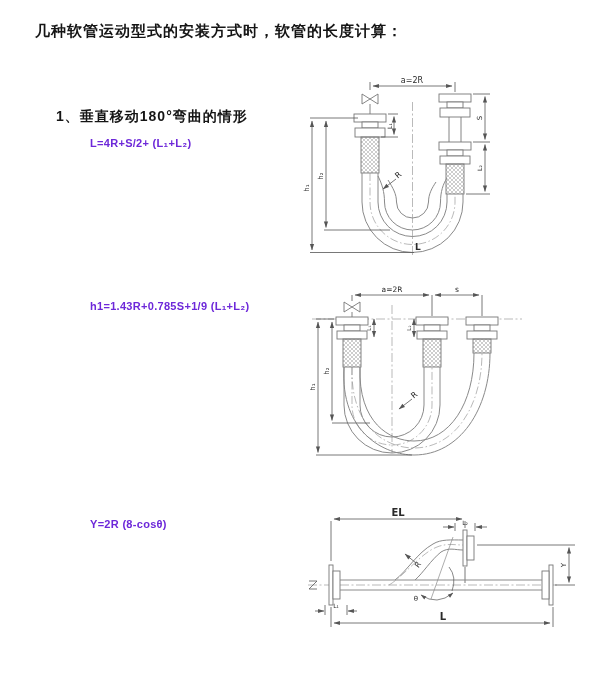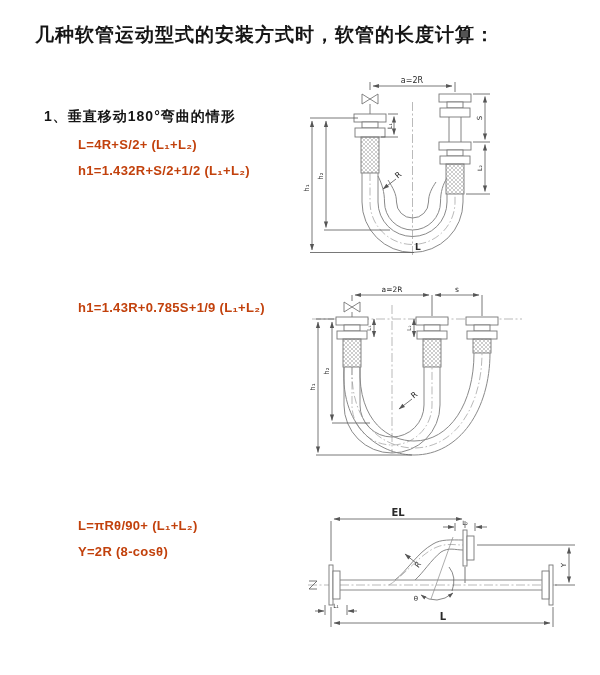--- a/index.html
+++ b/index.html
@@ -5,53 +5,51 @@
   * { margin:0; padding:0; box-sizing:border-box; }
   html,body { background:#ffffff; }
   body {
     width:600px; height:675px;
     font-family:"Liberation Sans","DejaVu Sans",sans-serif;
     color:#111;
   }
   .page { position:relative; width:600px; height:675px; background:#fff; overflow:hidden; }
   .title {
     position:absolute; left:35px; top:22px;
-    font-size:19px; font-weight:bold; letter-spacing:1px; color:#151515;
-  }
-  .sec { position:absolute; left:44px; }
+    font-size:15px; font-weight:bold; letter-spacing:1px; color:#151515;
+  }
+  .sec { position:absolute; left:56px; }
   .sec-heading {
     font-size:14px; font-weight:bold; letter-spacing:1px; color:#151515;
     margin-bottom:11px;
   }
   .formula {
-    font-size:13px; font-weight:bold; letter-spacing:.3px; color:#c2410c;
+    font-size:11px; font-weight:bold; letter-spacing:.3px; color:#6d28d9;
     margin-left:22px; margin-bottom:11px;padding-left:12px;
   }
   .diag { position:absolute; }
   svg text { font-family:"DejaVu Sans","Liberation Sans",sans-serif; fill:#2a2a2a; }
 </style>
 </head>
 <body>
 
 <div class="page">
 
   <div class="title">几种软管运动型式的安装方式时，软管的长度计算：</div>
 
   <section class="sec" style="top:108px">
     <div class="sec-heading">1、垂直移动180°弯曲的情形</div>
     <div class="formula">L=4R+S/2+ (L₁+L₂)</div>
-    <div class="formula">h1=1.432R+S/2+1/2 (L₁+L₂)</div>
   </section>
 
   <section class="sec" style="top:300px">
     <div class="formula">h1=1.43R+0.785S+1/9 (L₁+L₂)</div>
   </section>
 
   <section class="sec" style="top:518px">
-    <div class="formula">L=πRθ/90+ (L₁+L₂)</div>
     <div class="formula">Y=2R (8-cosθ)</div>
   </section>
 
   <svg class="diag" style="left:298px; top:70px" width="228" height="196" viewBox="0 0 228 196">
     <defs>
       <pattern id="hatch1" width="4" height="4" patternUnits="userSpaceOnUse">
         <path d="M0,4 L4,0 M0,0 L4,4" stroke="#9a9a9a" stroke-width="0.5"></path>
       </pattern>
       <marker id="ar1" viewBox="0 0 10 8" refX="9" refY="4" markerWidth="9" markerHeight="7" orient="auto-start-reverse">
         <path d="M0.5,1 L9.5,4 L0.5,7 z" fill="#555"></path>

